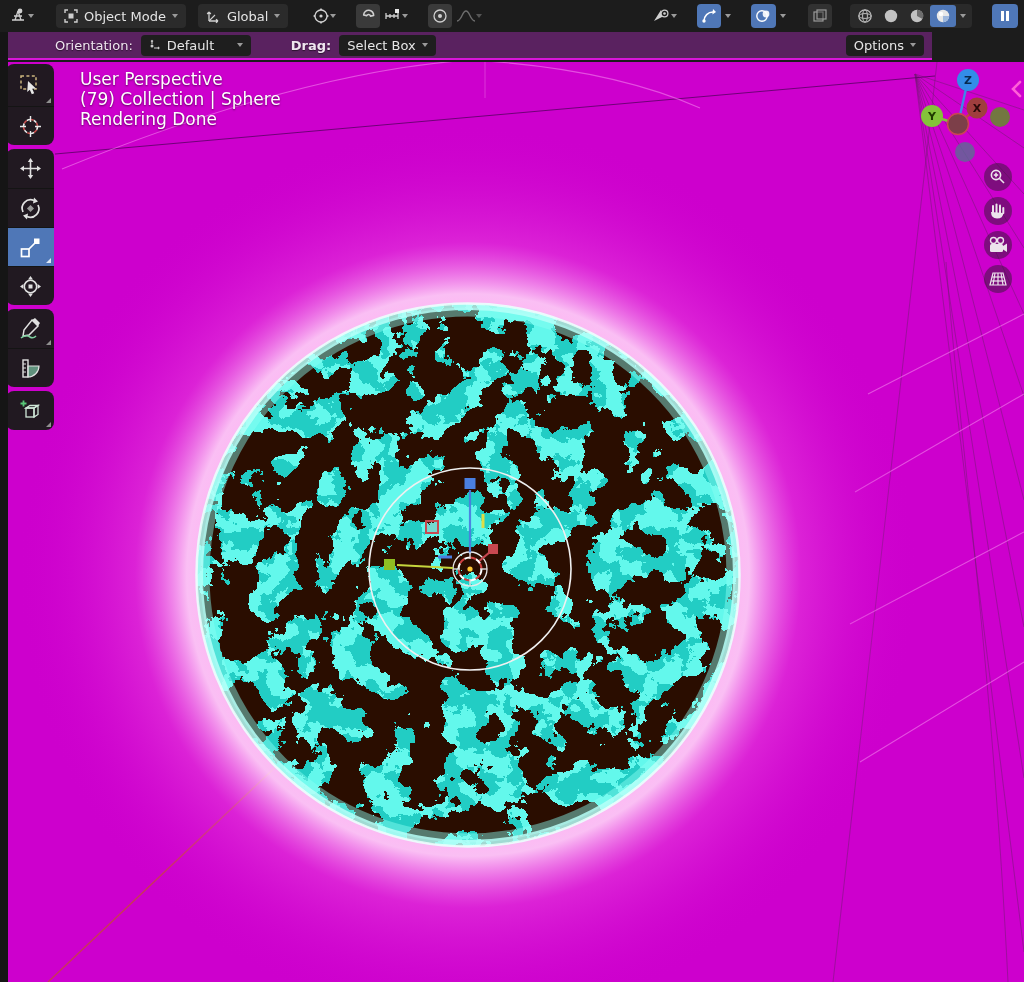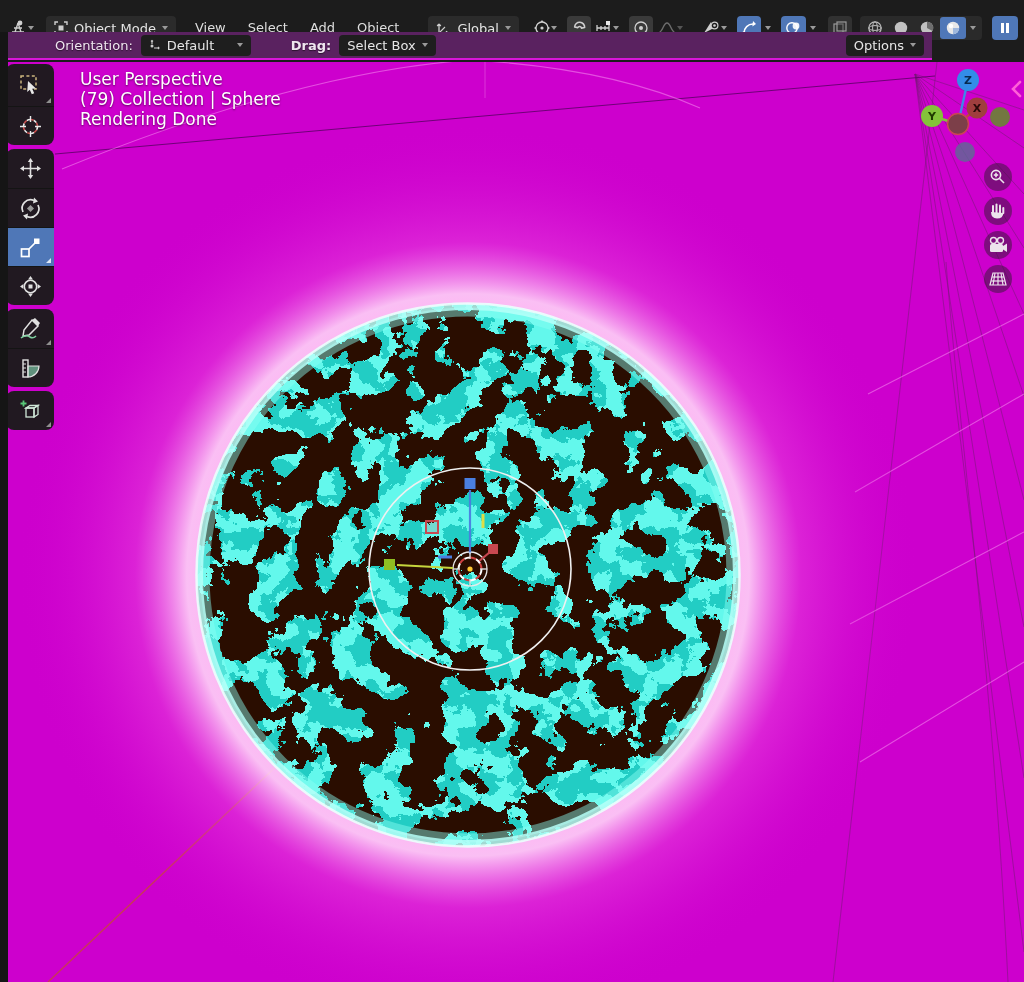--- a/index.html
+++ b/index.html
@@ -1,22 +1,22 @@
 <!DOCTYPE html>
 <html><head>
 <meta charset="utf-8">
 <style>
   * { margin:0; padding:0; box-sizing:border-box; }
   html,body { width:1024px; height:982px; overflow:hidden; background:#1c1c1c;
     font-family:"DejaVu Sans","Liberation Sans",sans-serif; }
   .app { position:relative; width:1024px; height:982px; }
 
   
-  .topbar { position:absolute; left:0; top:12px; width:1024px; height:32px;
-    background:#1c1c1c; display:flex; align-items:center; padding:0 6px; gap:2px;
+  .topbar { position:absolute; left:0; top:0; width:1024px; height:32px;
+    background:#1c1c1c; display:flex; align-items:center; padding:0 6px; gap:12px;
     color:#d9d9d9; font-size:13px; }
   .hbtn { display:flex; align-items:center; justify-content:center; height:24px;
     padding:0 4px; border-radius:4px; color:#cfcfcf; }
   .hbtn.pressed { background:#3a3a3a; }
   .hbtn.active { background:#4f77b7; color:#fff; }
   .dd { display:flex; align-items:center; height:24px; background:#2b2b2b;
     border-radius:4px; padding:0 8px; gap:6px; color:#e4e4e4; }
   .chev { width:0; height:0; border-left:3.5px solid transparent;
     border-right:3.5px solid transparent; border-top:4px solid #9a9a9a; }
   .menus { display:flex; margin-left:6px; }
@@ -81,28 +81,22 @@
       <span class="icon">
         <svg width="14" height="14" viewBox="0 0 14 14">
           <path d="M1 4 V1 H4 M10 1 H13 V4 M13 10 V13 H10 M4 13 H1 V10" stroke="#cfcfcf" stroke-width="1.4" fill="none"></path>
           <rect x="4.5" y="4.5" width="5" height="5" fill="#cfcfcf"></rect>
         </svg>
       </span>
       <span>Object Mode</span>
       <span class="chev"></span>
     </div>
 
-    <nav class="menus">
-      <span class="menu">View</span>
-      <span class="menu">Select</span>
-      <span class="menu">Add</span>
-      <span class="menu">Object</span>
-    </nav>
-
-    <div class="dd" style="margin-left:16px;">
+
+    <div class="dd" style="margin-left:0;">
       <span class="icon">
         <svg width="15" height="15" viewBox="0 0 15 15">
           <path d="M3 12 L3 3 M3 3 L1.2 5 M3 3 L4.8 5" stroke="#cfcfcf" stroke-width="1.3" fill="none"></path>
           <path d="M3 12 L12 12 M12 12 L10 10.2 M12 12 L10 13.8" stroke="#cfcfcf" stroke-width="1.3" fill="none"></path>
           <path d="M3 12 L9 6" stroke="#cfcfcf" stroke-width="1.1" fill="none"></path>
         </svg>
       </span>
       <span>Global</span>
       <span class="chev"></span>
     </div>

